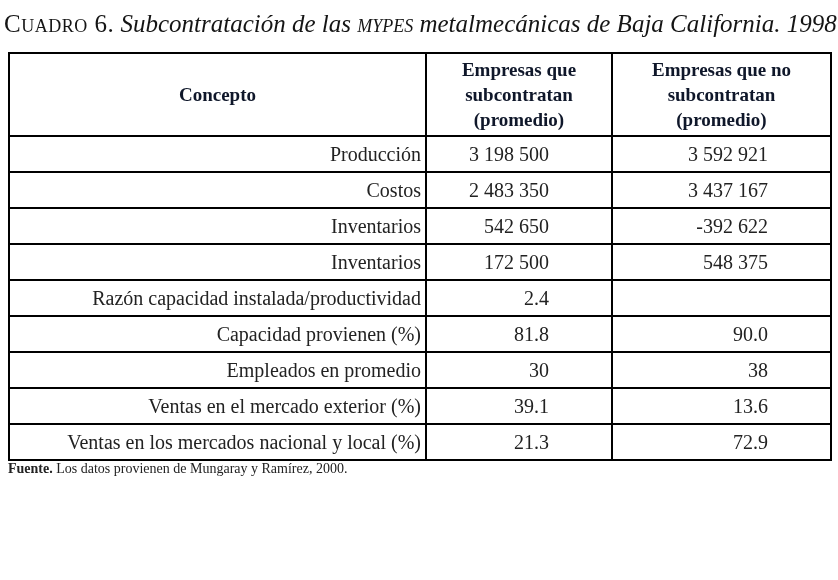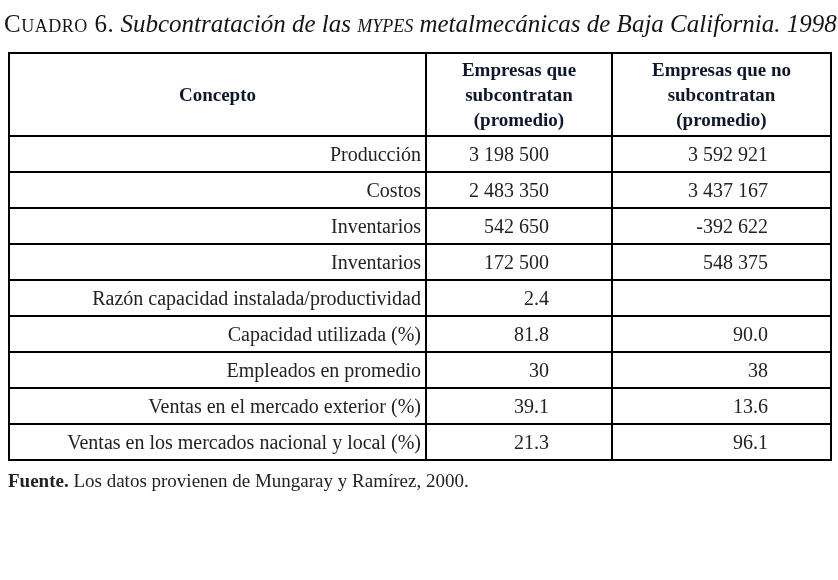--- a/index.html
+++ b/index.html
@@ -69,22 +69,22 @@
     padding-right: 4px;
     white-space: nowrap;
     margin-left: 43px;
   }
   td.cell-num {
     text-align: right;
     padding-right: 62px;
     white-space: nowrap;
   }
   .footnote {
-    margin: 9px 0 0 8px;
-    font-size: 19px;
+    margin: 0 0 0 8px;
+    font-size: 14px;
     color: #222222;
   }
   .footnote .b {
     font-weight: bold;
   }
 </style>
 </head>
 <body>
 
 <div class="page">
@@ -129,38 +129,38 @@
         <td class="cell-label">Inventarios</td>
         <td class="cell-num">172 500</td>
         <td class="cell-num">548 375</td>
       </tr>
       <tr>
         <td class="cell-label">Razón capacidad instalada/productividad</td>
         <td class="cell-num">2.4</td>
         <td class="cell-num"></td>
       </tr>
       <tr>
-        <td class="cell-label">Capacidad utilizada (%)</td>
+        <td class="cell-label">Capacidad provienen (%)</td>
         <td class="cell-num">81.8</td>
         <td class="cell-num">90.0</td>
       </tr>
       <tr>
         <td class="cell-label">Empleados en promedio</td>
         <td class="cell-num">30</td>
         <td class="cell-num">38</td>
       </tr>
       <tr>
         <td class="cell-label">Ventas en el mercado exterior (%)</td>
         <td class="cell-num">39.1</td>
         <td class="cell-num">13.6</td>
       </tr>
       <tr>
         <td class="cell-label">Ventas en los mercados nacional y local (%)</td>
         <td class="cell-num">21.3</td>
-        <td class="cell-num">96.1</td>
+        <td class="cell-num">72.9</td>
       </tr>
     </tbody>
   </table>
 
   <div class="footnote">
     <span class="b">Fuente.</span>
     <span>Los datos provienen de Mungaray y Ramírez, 2000.</span>
   </div>
 
 </div>

